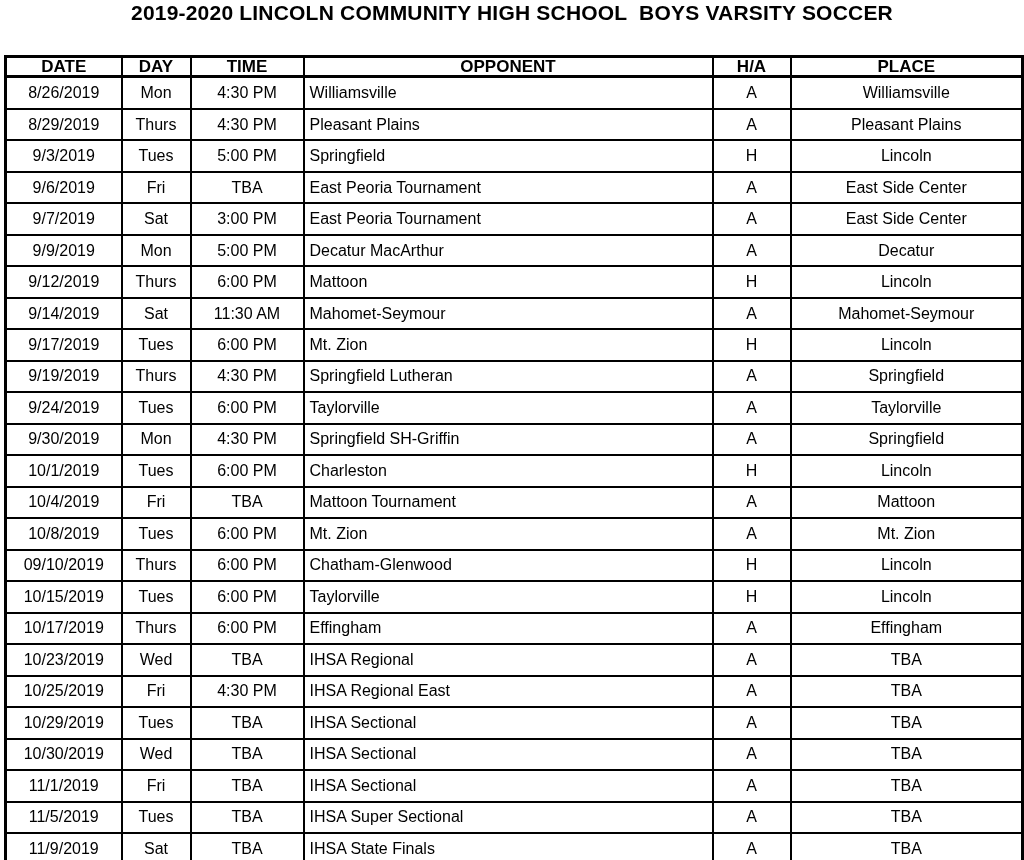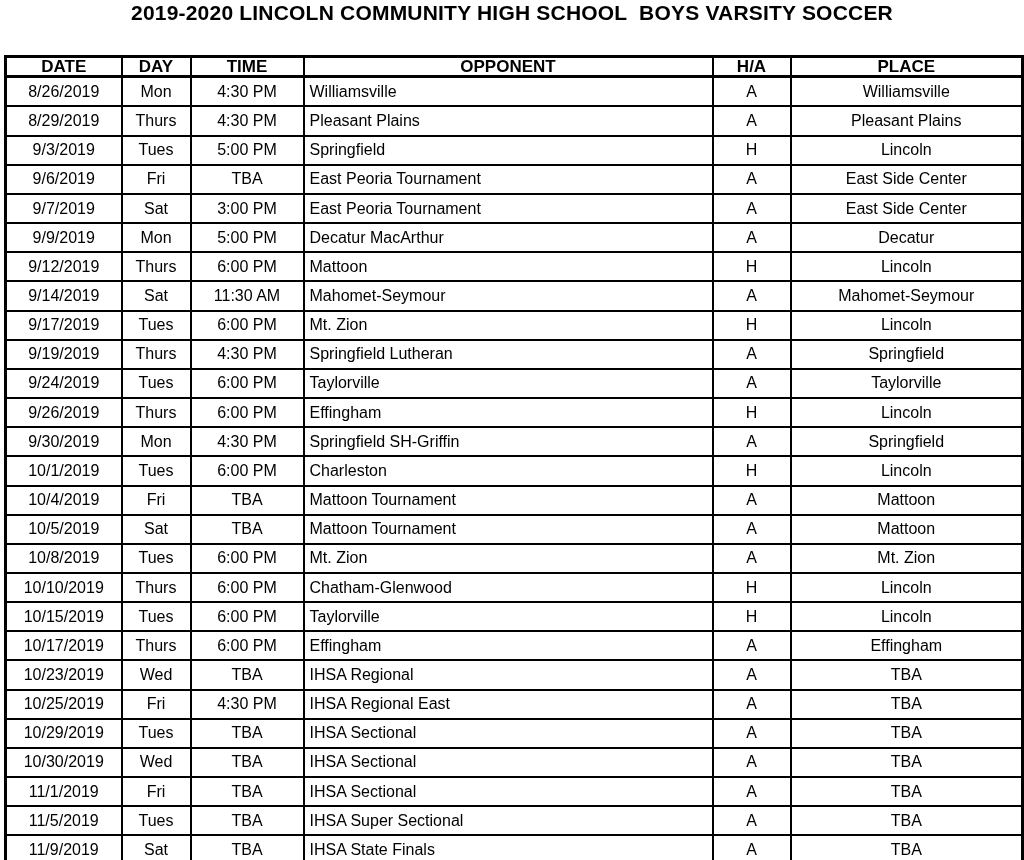--- a/index.html
+++ b/index.html
@@ -160,28 +160,20 @@
       </tr>
       <tr>
         <td class="col-date">9/24/2019</td>
         <td class="col-day">Tues</td>
         <td class="col-time">6:00 PM</td>
         <td class="col-opponent">Taylorville</td>
         <td class="col-ha">A</td>
         <td class="col-place">Taylorville</td>
       </tr>
       <tr>
-        <td class="col-date">9/26/2019</td>
-        <td class="col-day">Thurs</td>
-        <td class="col-time">6:00 PM</td>
-        <td class="col-opponent">Effingham</td>
-        <td class="col-ha">H</td>
-        <td class="col-place">Lincoln</td>
-      </tr>
-      <tr>
         <td class="col-date">9/30/2019</td>
         <td class="col-day">Mon</td>
         <td class="col-time">4:30 PM</td>
         <td class="col-opponent">Springfield SH-Griffin</td>
         <td class="col-ha">A</td>
         <td class="col-place">Springfield</td>
       </tr>
       <tr>
         <td class="col-date">10/1/2019</td>
         <td class="col-day">Tues</td>
@@ -192,37 +184,29 @@
       </tr>
       <tr>
         <td class="col-date">10/4/2019</td>
         <td class="col-day">Fri</td>
         <td class="col-time">TBA</td>
         <td class="col-opponent">Mattoon Tournament</td>
         <td class="col-ha">A</td>
         <td class="col-place">Mattoon</td>
       </tr>
       <tr>
-        <td class="col-date">10/5/2019</td>
-        <td class="col-day">Sat</td>
-        <td class="col-time">TBA</td>
-        <td class="col-opponent">Mattoon Tournament</td>
-        <td class="col-ha">A</td>
-        <td class="col-place">Mattoon</td>
-      </tr>
-      <tr>
         <td class="col-date">10/8/2019</td>
         <td class="col-day">Tues</td>
         <td class="col-time">6:00 PM</td>
         <td class="col-opponent">Mt. Zion</td>
         <td class="col-ha">A</td>
         <td class="col-place">Mt. Zion</td>
       </tr>
       <tr>
-        <td class="col-date">10/10/2019</td>
+        <td class="col-date">09/10/2019</td>
         <td class="col-day">Thurs</td>
         <td class="col-time">6:00 PM</td>
         <td class="col-opponent">Chatham-Glenwood</td>
         <td class="col-ha">H</td>
         <td class="col-place">Lincoln</td>
       </tr>
       <tr>
         <td class="col-date">10/15/2019</td>
         <td class="col-day">Tues</td>
         <td class="col-time">6:00 PM</td>

